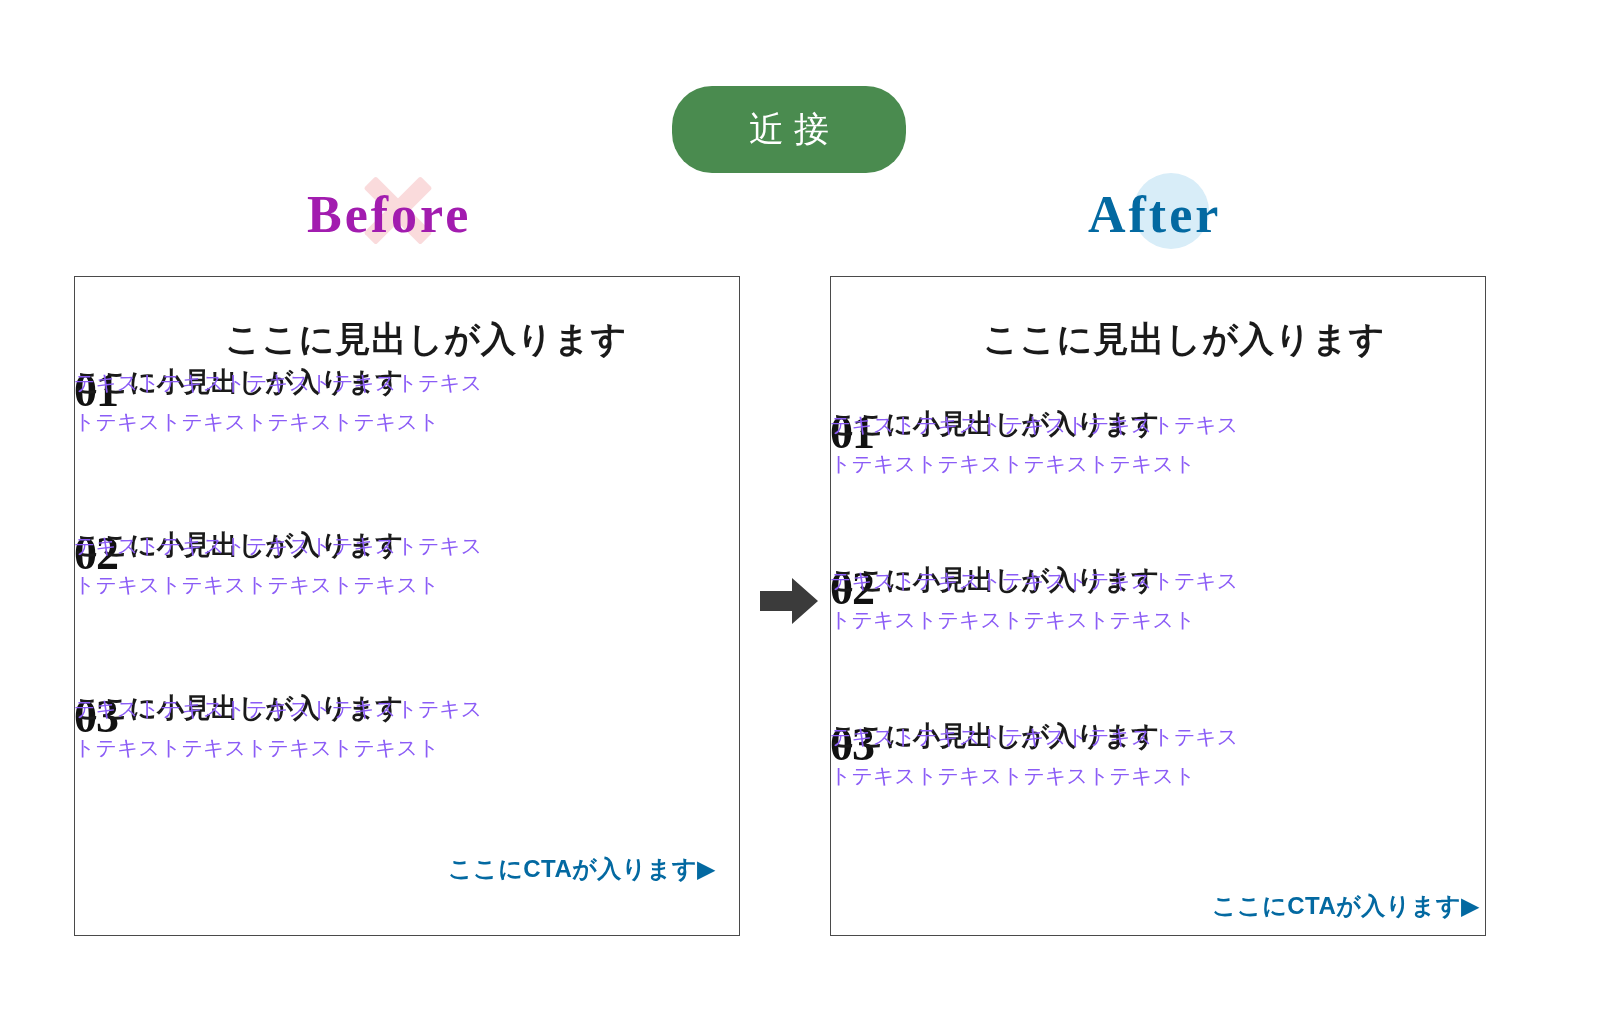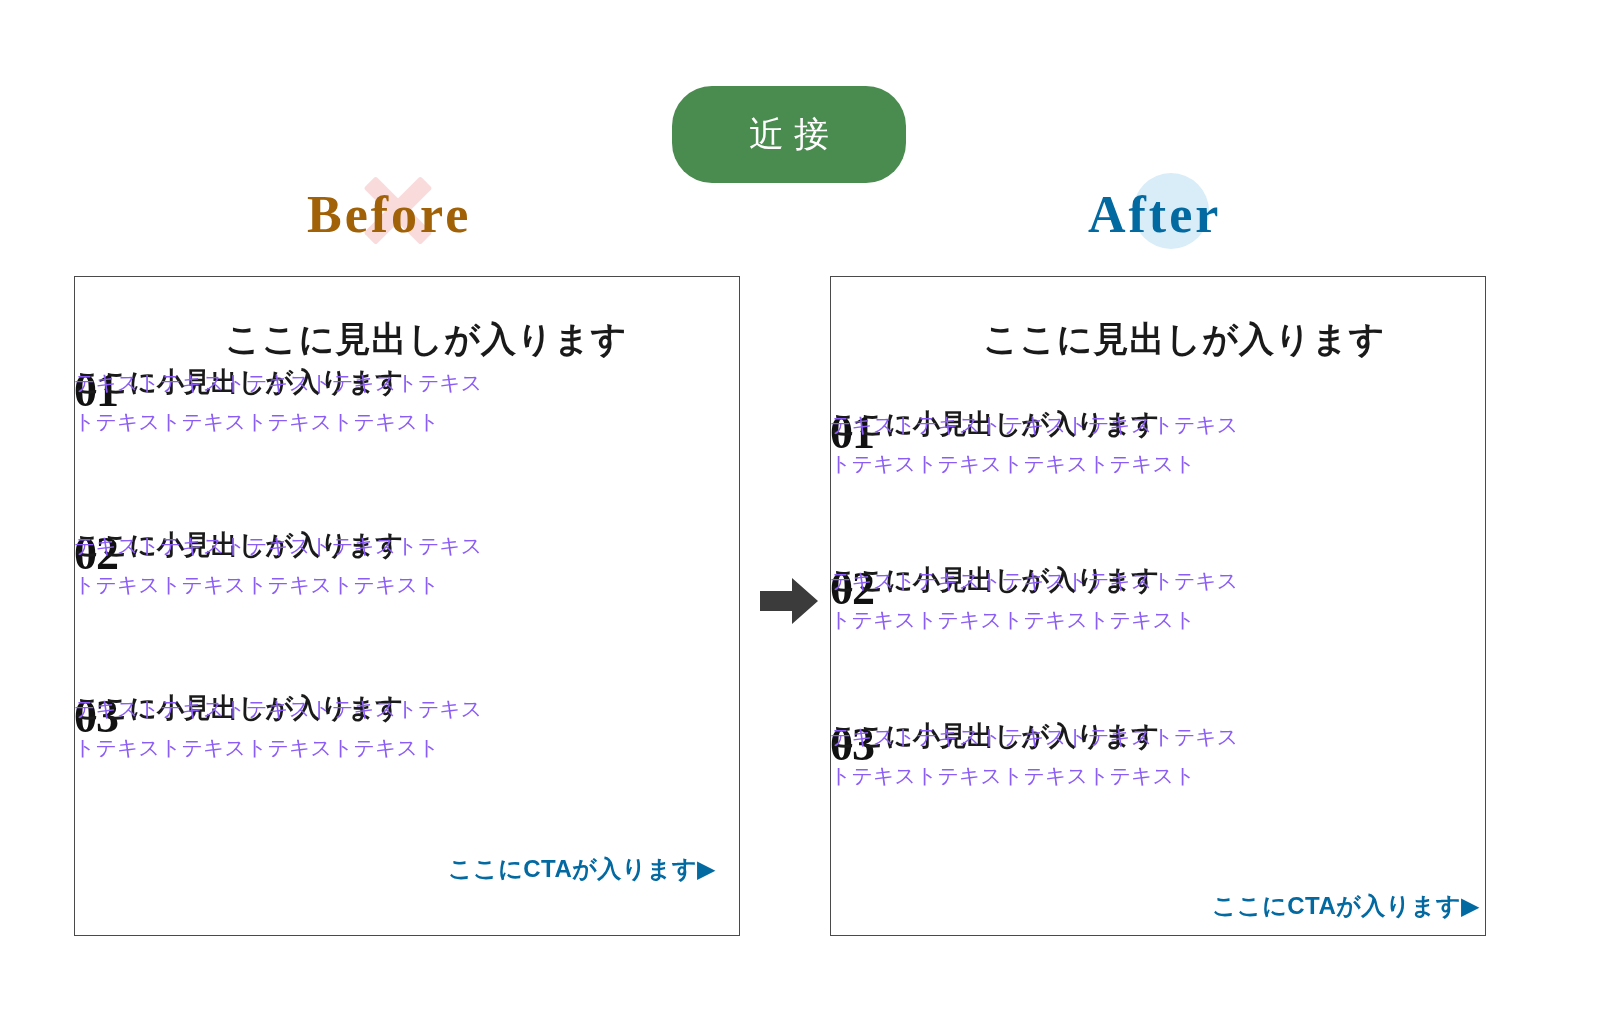--- a/index.html
+++ b/index.html
@@ -15,21 +15,21 @@
     color: #1a1a1a;
     overflow: hidden;
   }
 
   
   .pill {
     position: absolute;
     left: 672px;
     top: 86px;
     width: 234px;
-    height: 97px;
+    height: 87px;
     border-radius: 40px;
     background: #4a8b4f;
     display: flex;
     align-items: center;
     justify-content: center;
   }
   .pill-label {
     color: #ffffff;
     font-size: 35px;
     letter-spacing: 10px;
@@ -50,21 +50,21 @@
     position: absolute;
     z-index: 0;
   }
   .head .txt {
     position: relative;
     z-index: 1;
   }
   #head-before {
     left: 307px;
     top: 185px;
-    color: #a16207;
+    color: #a21caf;
   }
   #head-before .mark {
     left: 52px;
     top: -14px;
     width: 78px;
     height: 78px;
   }
   #head-before .mark::before,
   #head-before .mark::after {
     content: "";

